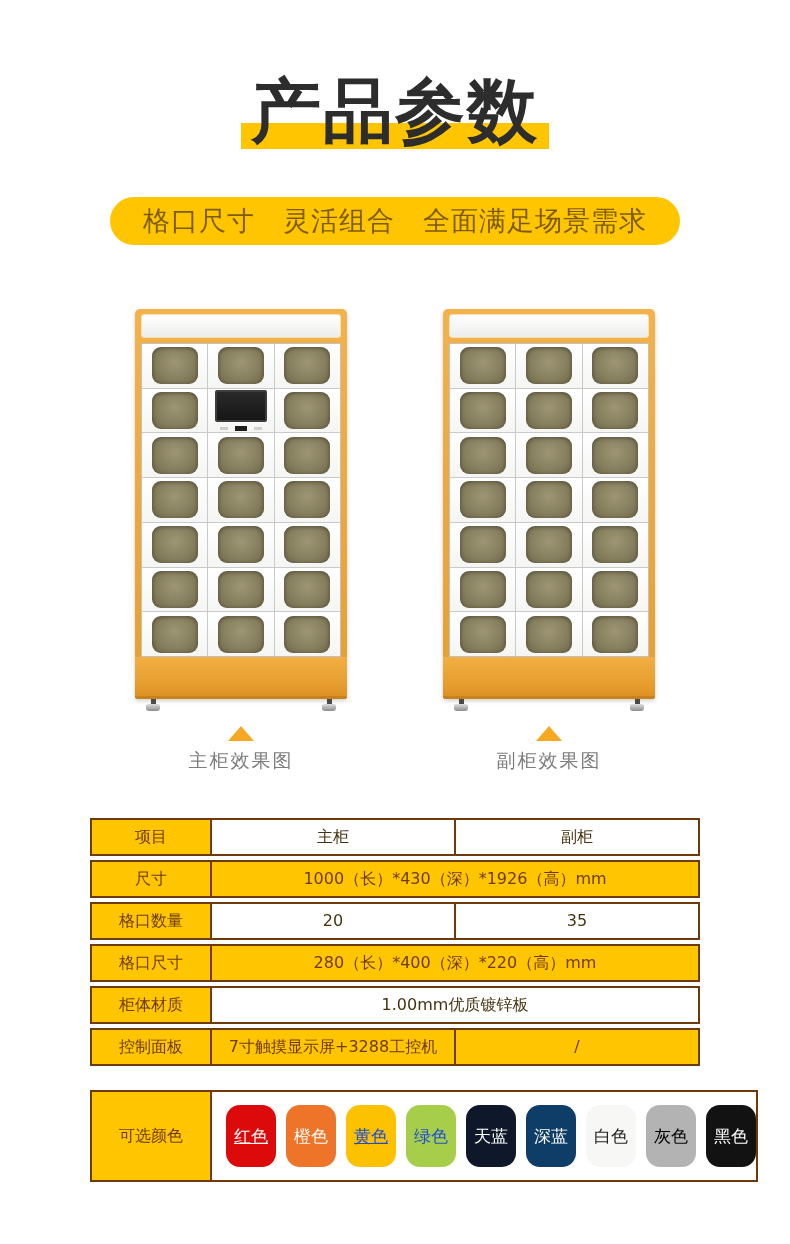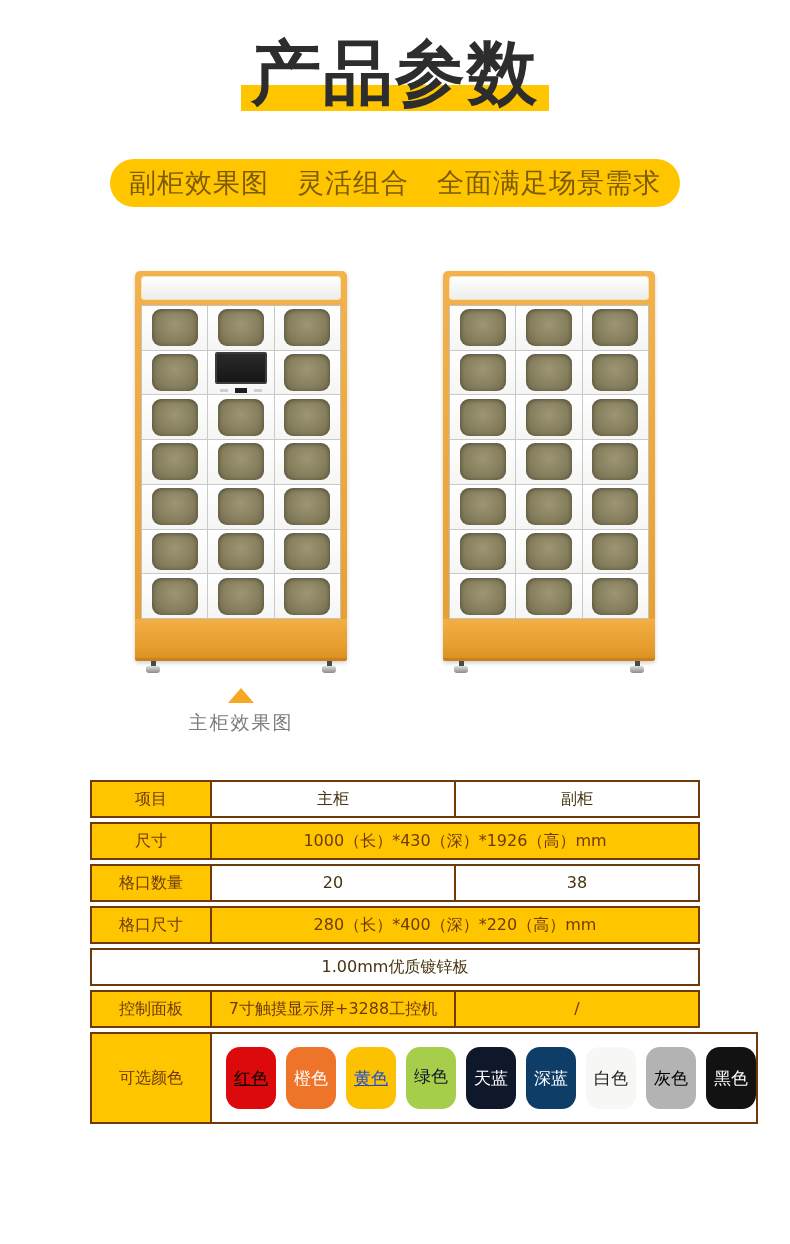--- a/index.html
+++ b/index.html
@@ -1,20 +1,20 @@
 <!DOCTYPE html>
 <html><head>
 <meta charset="utf-8">
 <style>
   * { margin:0; padding:0; box-sizing:border-box; }
   body { background:#ffffff; font-family:"DejaVu Sans", sans-serif; }
   .page { width:790px; height:1244px; margin:0 auto; background:#ffffff; position:relative; overflow:hidden; }
 
   
-  .title-wrap { text-align:center; padding-top:28px; }
+  .title-wrap { text-align:center; padding-top:66px; }
   .title { position:relative; display:inline-block; font-size:70px; font-weight:800; color:#2d2d2d; line-height:1.3; letter-spacing:2px; }
   .title-bar { position:absolute; left:-10px; right:-10px; bottom:8px; height:26px; background:#FFC600; z-index:0; }
   .title-text { position:relative; z-index:1; }
 
   
   .banner { width:570px; height:48px; margin:40px auto 0; background:#FFC600; border-radius:24px;
             display:flex; align-items:center; justify-content:center;
             font-size:27px; color:#7d5b05; letter-spacing:1px; }
 
   
@@ -50,39 +50,39 @@
 
   
   .spec-table { width:610px; margin:44px auto 0; }
   .srow { display:flex; margin-bottom:4px; }
   .cell { border:2px solid #6e3a0a; height:38px; display:flex; align-items:center; justify-content:center;
           font-size:16px; line-height:1.2; }
   .cell + .cell { margin-left:-2px; }
   .cell.label { width:122px; flex:none; background:#FFC600; color:#6e3a0a; }
   .cell.val { flex:1; background:#ffffff; color:#44330f; }
   .cell.val.yellow { background:#FFC600; color:#6e3a0a; }
-  .srow.colors .cell { height:92px; }
+  .srow.colors .cell { height:92px;margin-top:20px; }
   .colors-cell { justify-content:flex-start; padding-left:14px; gap:10px; }
   .swatch { width:50px; height:62px; border-radius:14px; flex:none;
             display:flex; align-items:center; justify-content:center; font-size:17px; }
 </style>
 </head>
 <body>
 
 <div class="page">
 
   <div class="title-wrap">
     <div class="title">
       <span class="title-bar"></span>
       <span class="title-text">产品参数</span>
     </div>
   </div>
 
   <div class="banner">
-    <span>副柜效果图　灵活组合　全面满足场景需求</span>
+    <span>格口尺寸　灵活组合　全面满足场景需求</span>
   </div>
 
   <div class="cabinets">
 
     <div class="cabinet">
       <div class="cab-box">
         <div class="cab-header">
           <div class="cab-light"></div>
         </div>
         <div class="cab-grid">
@@ -238,65 +238,70 @@
             <div class="cab-door">
               <div class="cab-window"></div>
             </div>
           </div>
         <div class="cab-plinth"></div>
       </div>
       <div class="cab-feet">
         <div class="foot left"></div>
         <div class="foot right"></div>
       </div>
+      <div class="cab-caption-wrap">
+        <div class="tri-up"></div>
+        <div class="cab-caption">副柜效果图</div>
+      </div>
     </div>
 
   </div>
 
   <div class="spec-table">
 
     <div class="srow">
       <div class="cell label">项目</div>
       <div class="cell val">主柜</div>
       <div class="cell val">副柜</div>
     </div>
 
     <div class="srow">
       <div class="cell label">尺寸</div>
       <div class="cell val yellow">1000（长）*430（深）*1926（高）mm</div>
     </div>
 
     <div class="srow">
       <div class="cell label">格口数量</div>
       <div class="cell val">20</div>
-      <div class="cell val">38</div>
+      <div class="cell val">35</div>
     </div>
 
     <div class="srow">
       <div class="cell label">格口尺寸</div>
       <div class="cell val yellow">280（长）*400（深）*220（高）mm</div>
     </div>
 
     <div class="srow">
+      <div class="cell label">柜体材质</div>
       <div class="cell val">1.00mm优质镀锌板</div>
     </div>
 
     <div class="srow">
       <div class="cell label">控制面板</div>
       <div class="cell val yellow">7寸触摸显示屏+3288工控机</div>
       <div class="cell val yellow">/</div>
     </div>
 
     <div class="srow colors">
       <div class="cell label">可选颜色</div>
       <div class="cell val colors-cell">
-          <div class="swatch" style="background: rgb(220, 10, 10); color: #000000; text-decoration: underline;">红色</div>
+          <div class="swatch" style="background: rgb(220, 10, 10); color: #ffffff; text-decoration: underline;">红色</div>
           <div class="swatch" style="background: rgb(237, 116, 40); color: rgb(255, 255, 255);">橙色</div>
           <div class="swatch" style="background: rgb(252, 193, 1); color: #1d4ed8; text-decoration: underline;">黄色</div>
-          <div class="swatch" style="background: rgb(166, 206, 75); color: #0f172a; font-family: Liberation Mono, monospace;">绿色</div>
+          <div class="swatch" style="background: rgb(166, 206, 75); color: #1d4ed8;">绿色</div>
           <div class="swatch" style="background: #0f172a; color: rgb(255, 255, 255);">天蓝</div>
           <div class="swatch" style="background: rgb(14, 61, 104); color: rgb(255, 255, 255);">深蓝</div>
           <div class="swatch" style="background: rgb(247, 247, 245); color: rgb(34, 34, 34);">白色</div>
           <div class="swatch" style="background: rgb(179, 179, 179); color: #000000;">灰色</div>
           <div class="swatch" style="background: rgb(18, 18, 18); color: rgb(255, 255, 255);">黑色</div>
         </div>
     </div>
 
   </div>
 

